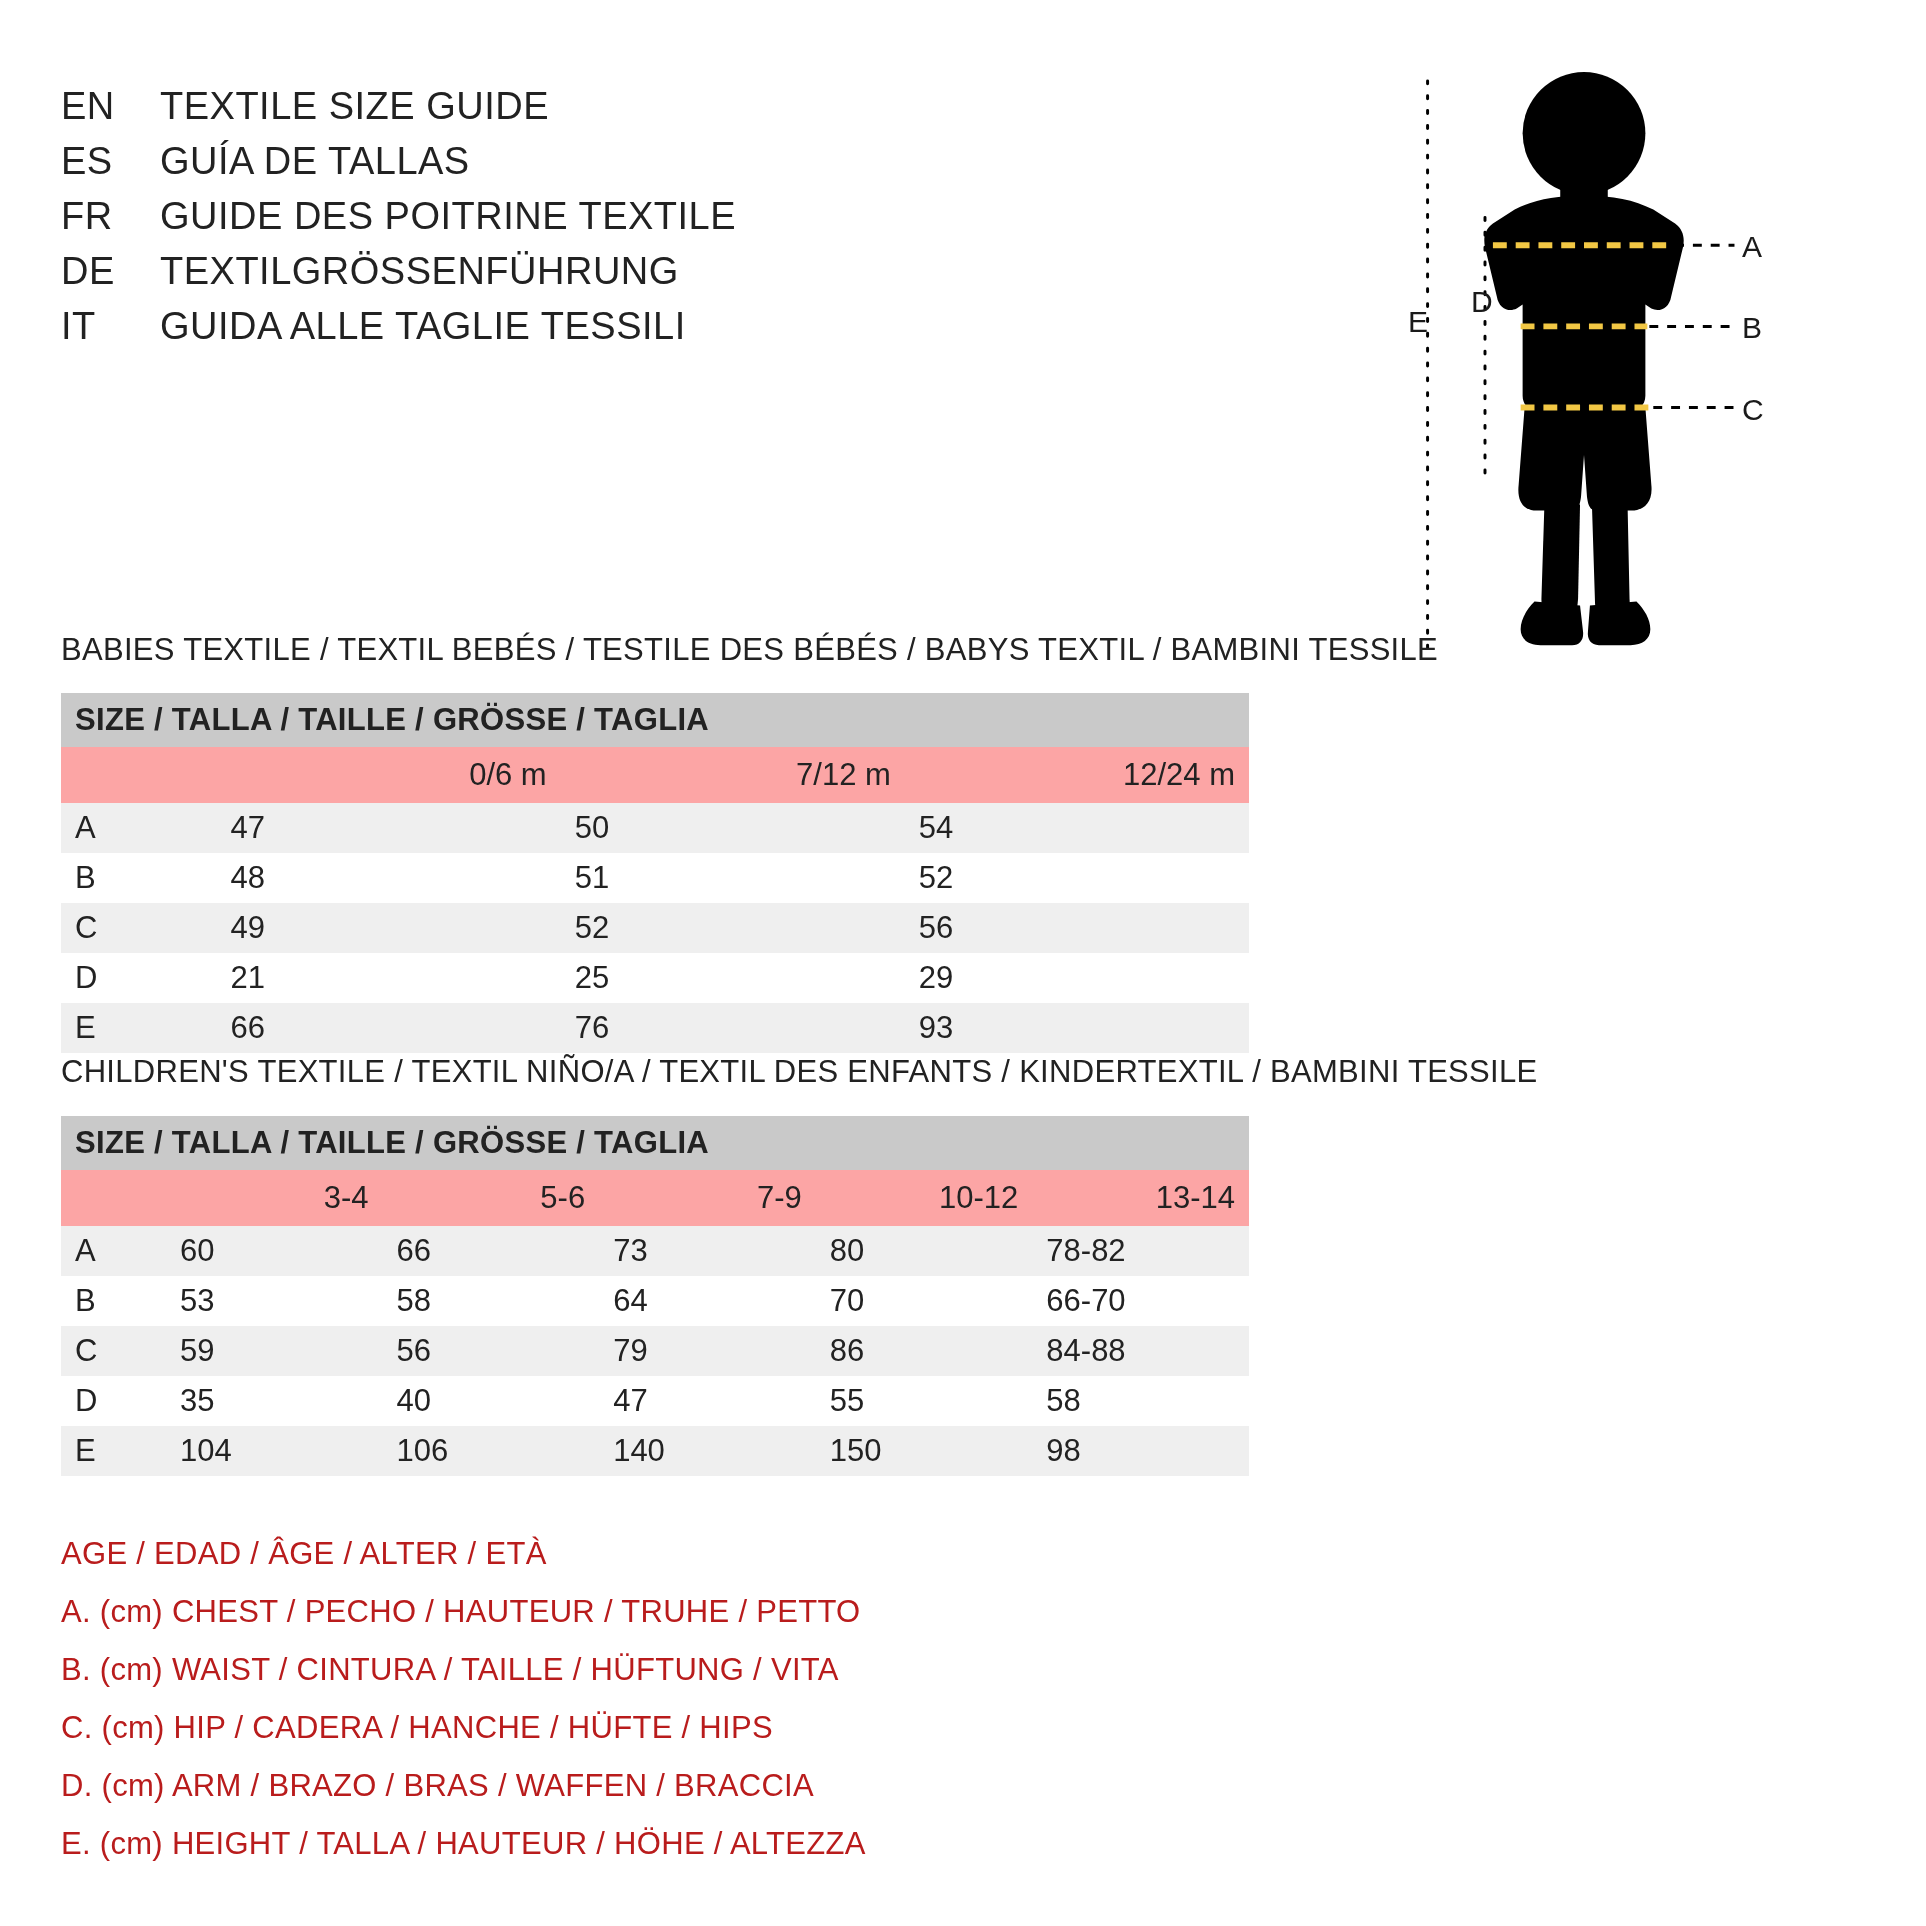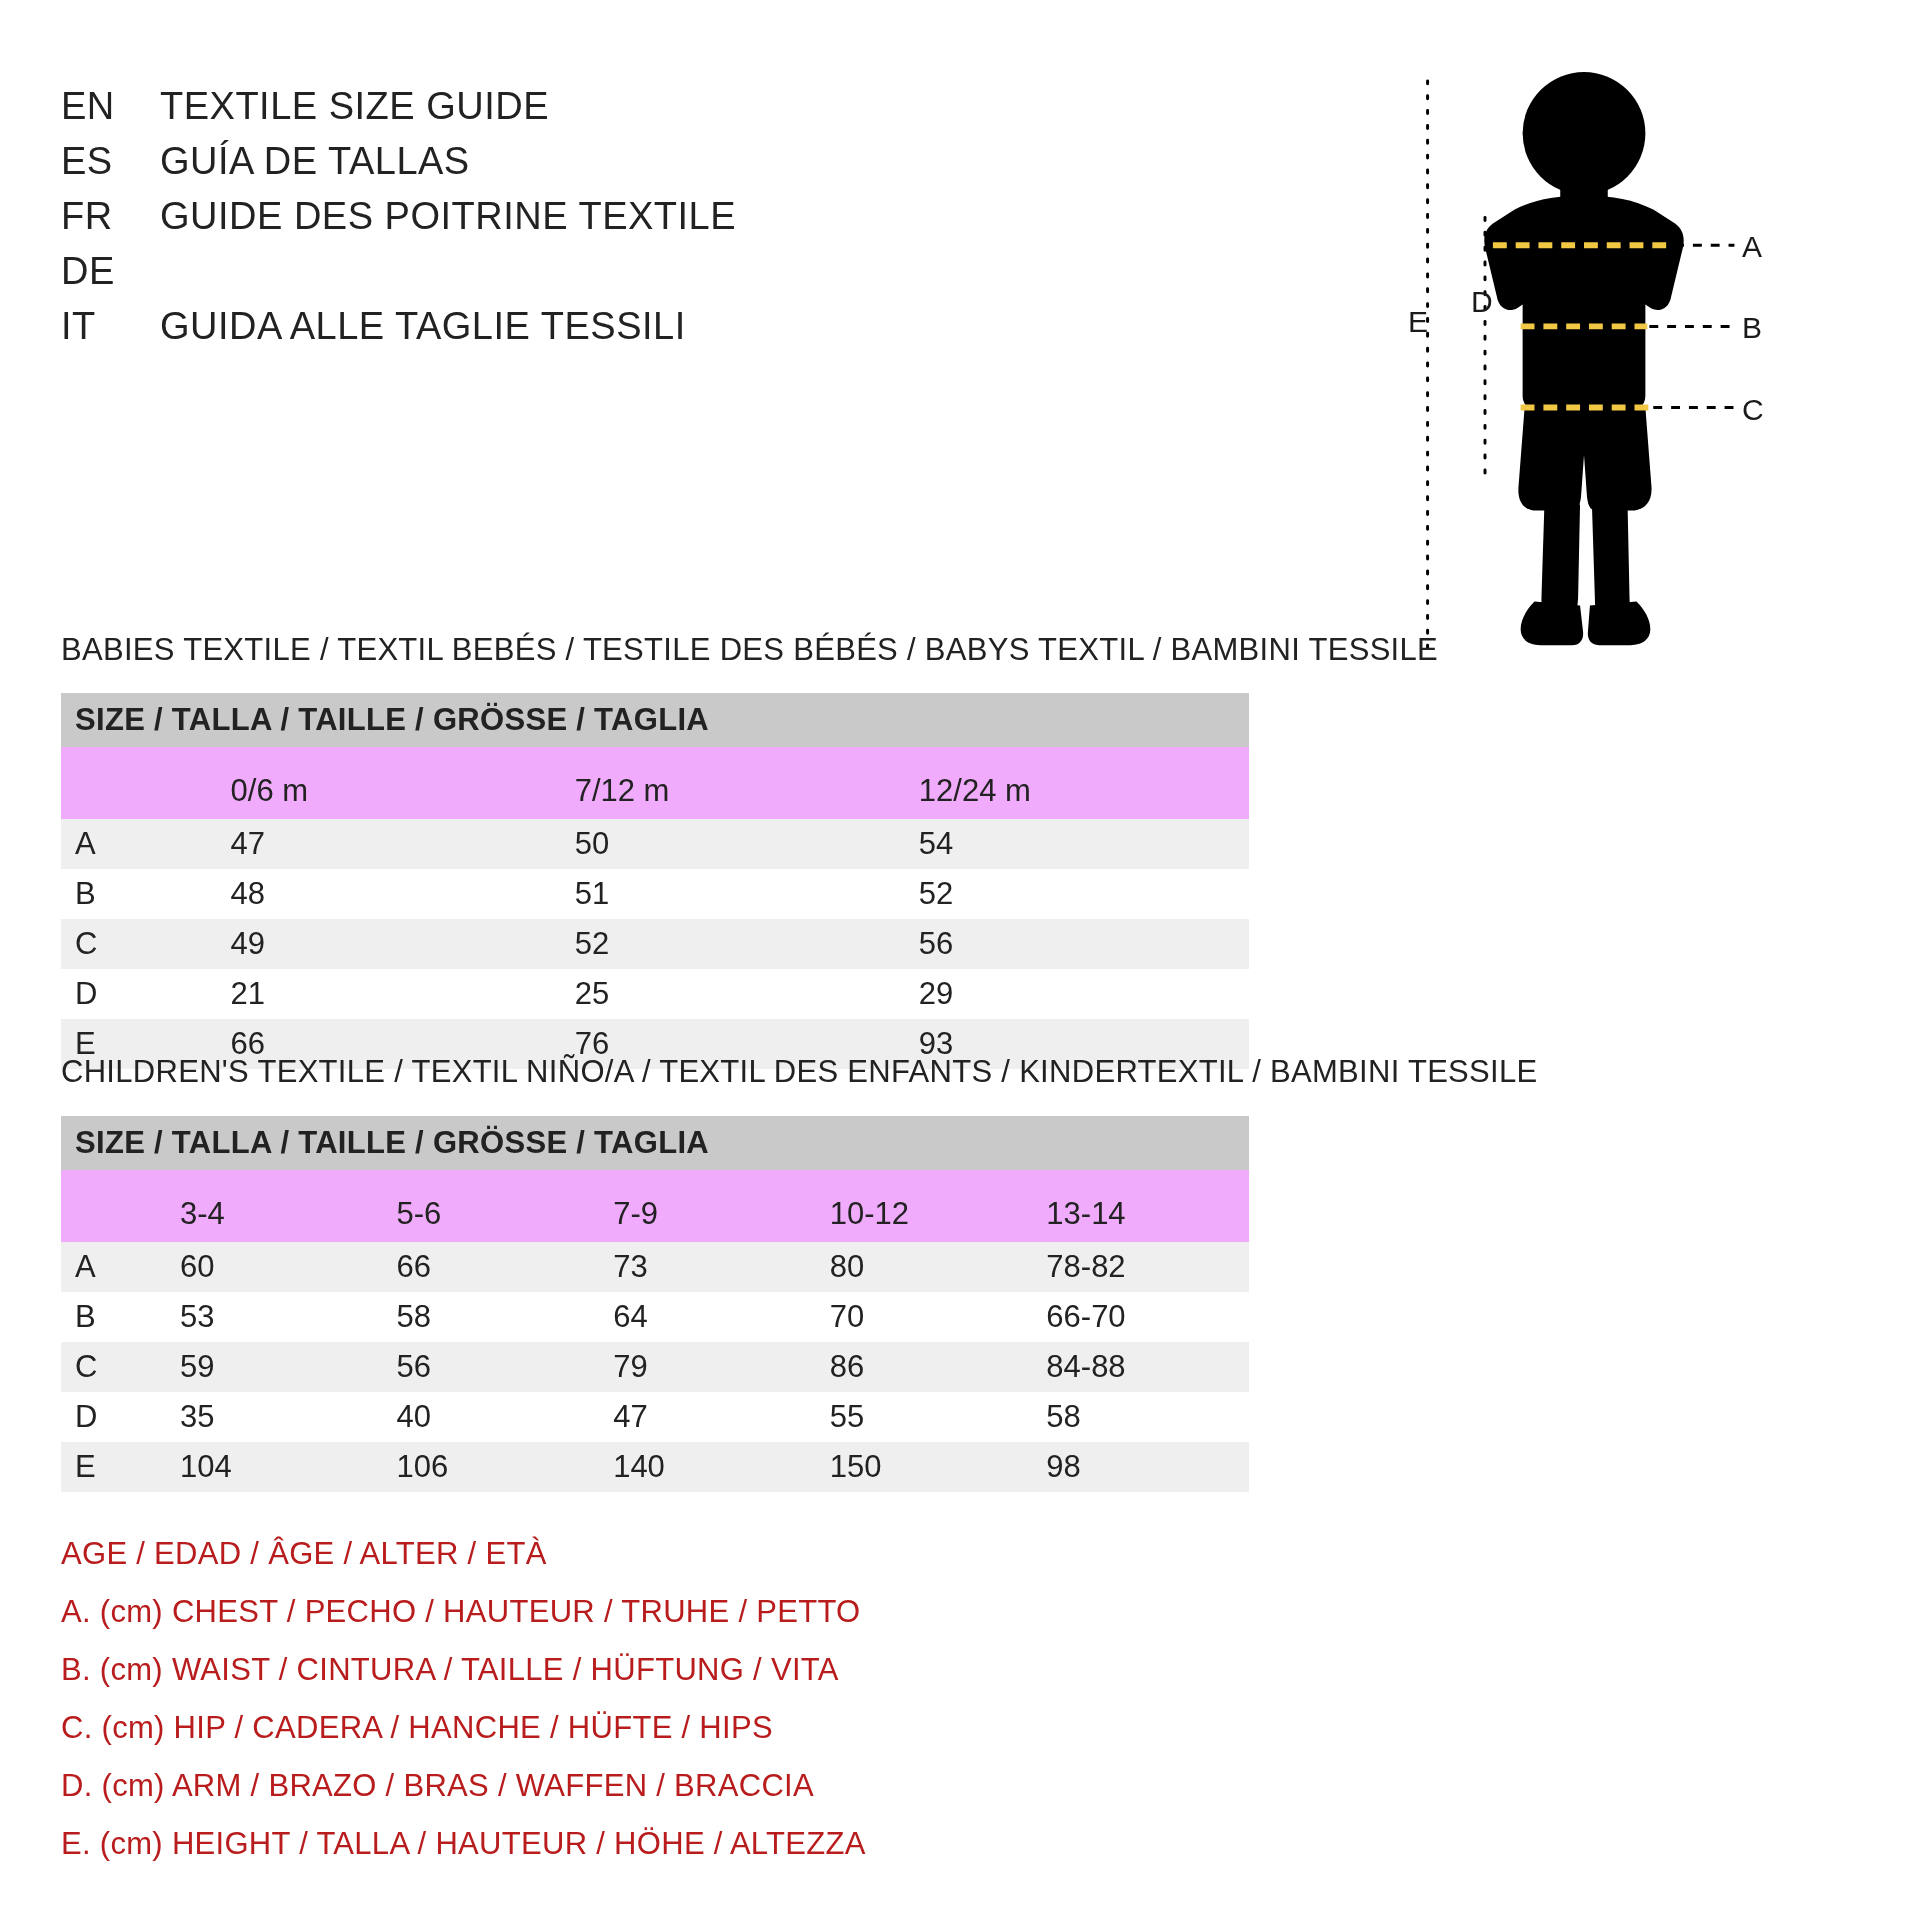--- a/index.html
+++ b/index.html
@@ -95,23 +95,24 @@
   }
   .size-table td.rowlabel {
     width: 94px;
     padding-left: 14px;
   }
   .size-table td.val,
   .size-table th.colhead {
     width: 208px;
   }
   .size-table tr.headrow td {
-    background: #f0abfc;
-    padding-top: 26px;
+    background: #fca5a5;
+    padding-top: 10px;
     padding-bottom: 10px;
+    text-align: right;
   }
   #children-table td.val,
   #children-table th.colhead {
     width: 194px;
   }
 
   
   .legend {
     position: absolute;
     left: 61px;
@@ -140,20 +141,21 @@
     <div class="lang-row">
       <span class="lang-code">ES</span>
       <span class="lang-text">GUÍA DE TALLAS</span>
     </div>
     <div class="lang-row">
       <span class="lang-code">FR</span>
       <span class="lang-text">GUIDE DES POITRINE TEXTILE</span>
     </div>
     <div class="lang-row">
       <span class="lang-code">DE</span>
+      <span class="lang-text">TEXTILGRÖSSENFÜHRUNG</span>
     </div>
     <div class="lang-row">
       <span class="lang-code">IT</span>
       <span class="lang-text">GUIDA ALLE TAGLIE TESSILI</span>
     </div>
   </div>
 
   <div class="figure-area">
     <svg class="figure-svg" width="495" height="614" viewBox="0 0 500 620" xmlns="http://www.w3.org/2000/svg">
 

